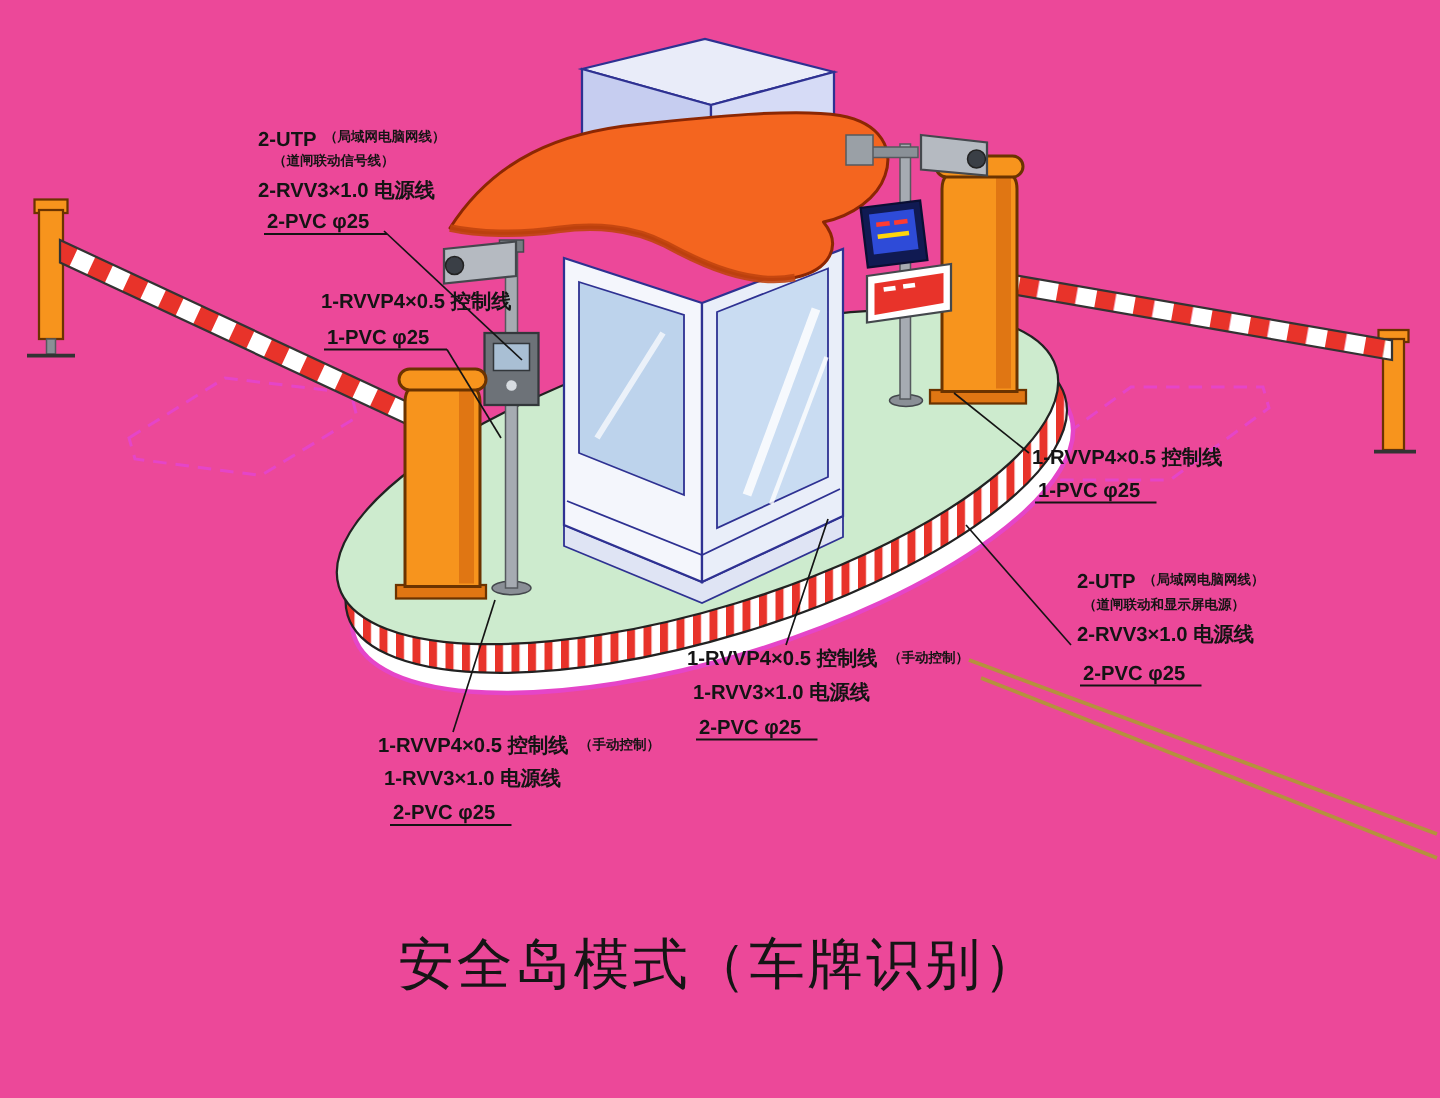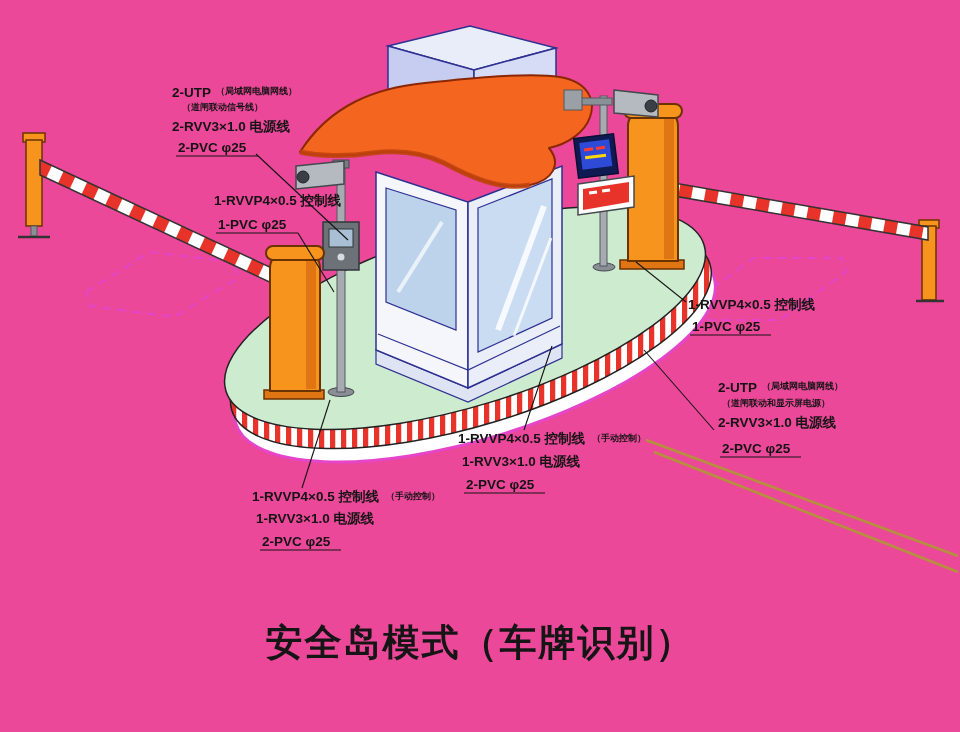--- a/index.html
+++ b/index.html
@@ -4,21 +4,21 @@
 <style>
   html,body{margin:0;padding:0;background:#ffffff;}
   .stage{position:relative;width:960px;height:732px;background:#ec4899;overflow:hidden;
          font-family:"Liberation Sans",sans-serif;}
   .stage svg{position:absolute;left:0;top:0;}
   .lbl{font:600 13.5px "Liberation Sans",sans-serif;fill:#141414;}
   .lbl-sm{font:600 9px "Liberation Sans",sans-serif;fill:#141414;}
   .ul{stroke:#141414;stroke-width:1.2;}
   .ld{stroke:#141414;stroke-width:1.1;fill:none;}
   .title{position:absolute;left:0;right:0;top:618px;text-align:center;
-         font-size:37px;font-weight:700;letter-spacing:2px;color:#151515;}
+         font-size:37px;font-weight:400;letter-spacing:2px;color:#151515;}
 </style>
 </head>
 <body>
 
 <div class="stage">
 <svg width="960" height="732" viewBox="0 0 960 732">
   <defs>
     <pattern id="curbStripe" width="11" height="60" patternUnits="userSpaceOnUse" patternTransform="rotate(17 465 318)">
       <rect width="5.5" height="60" fill="#e8332a"></rect>
       <rect x="5.5" width="5.5" height="60" fill="#ffffff"></rect>

